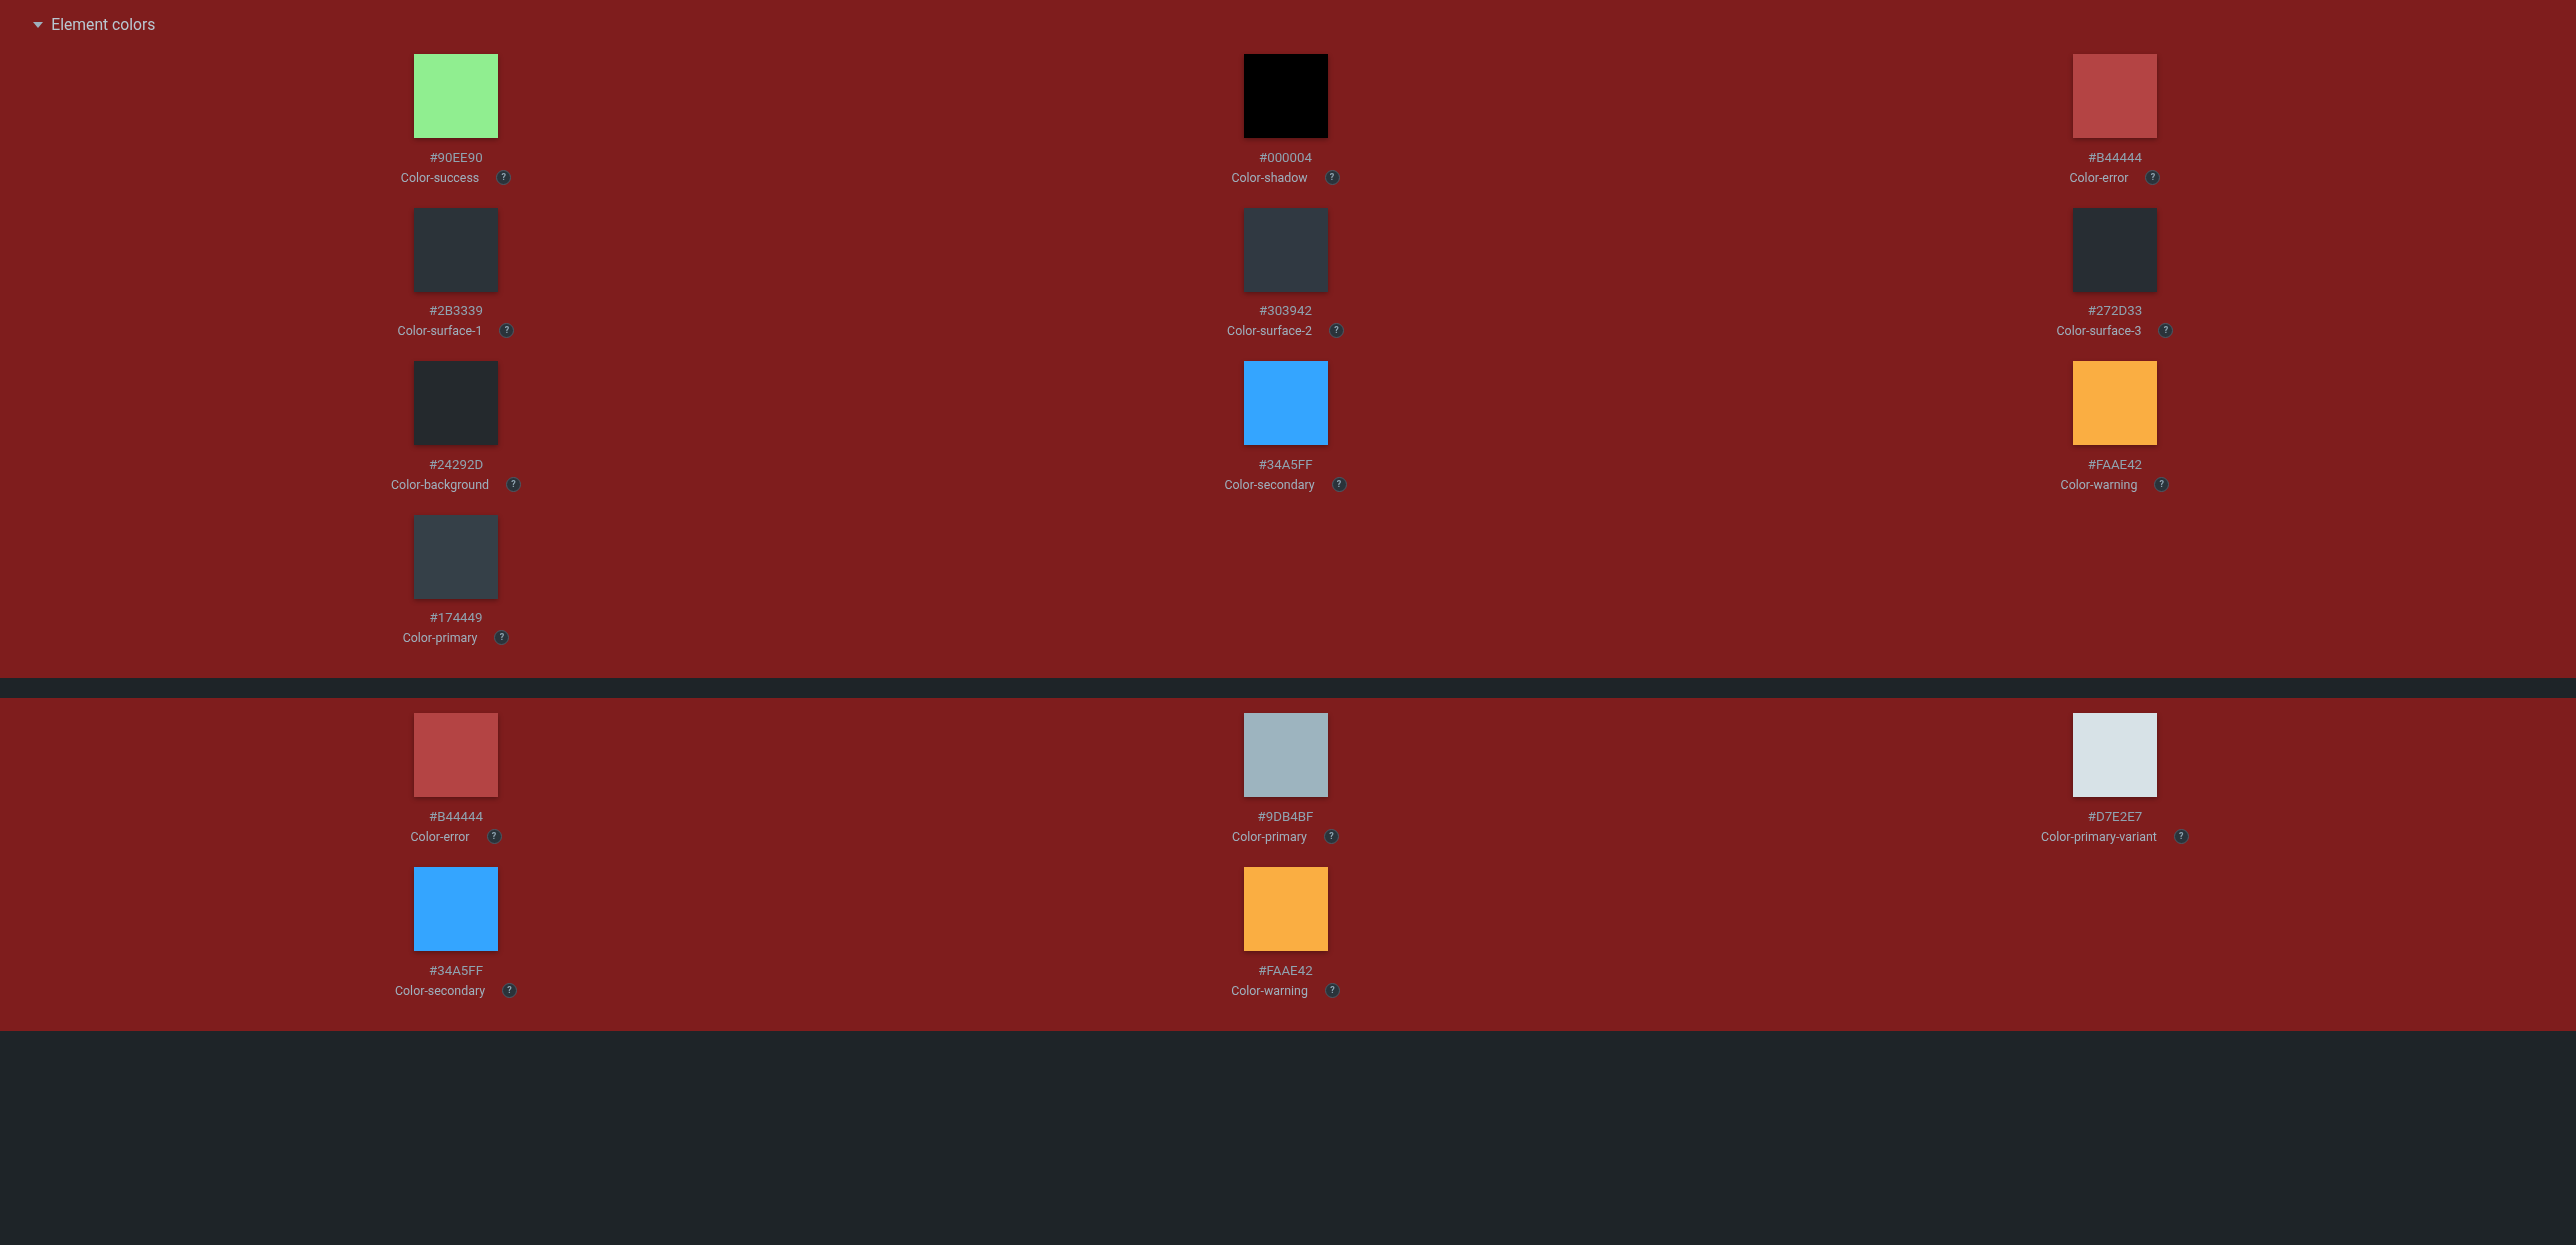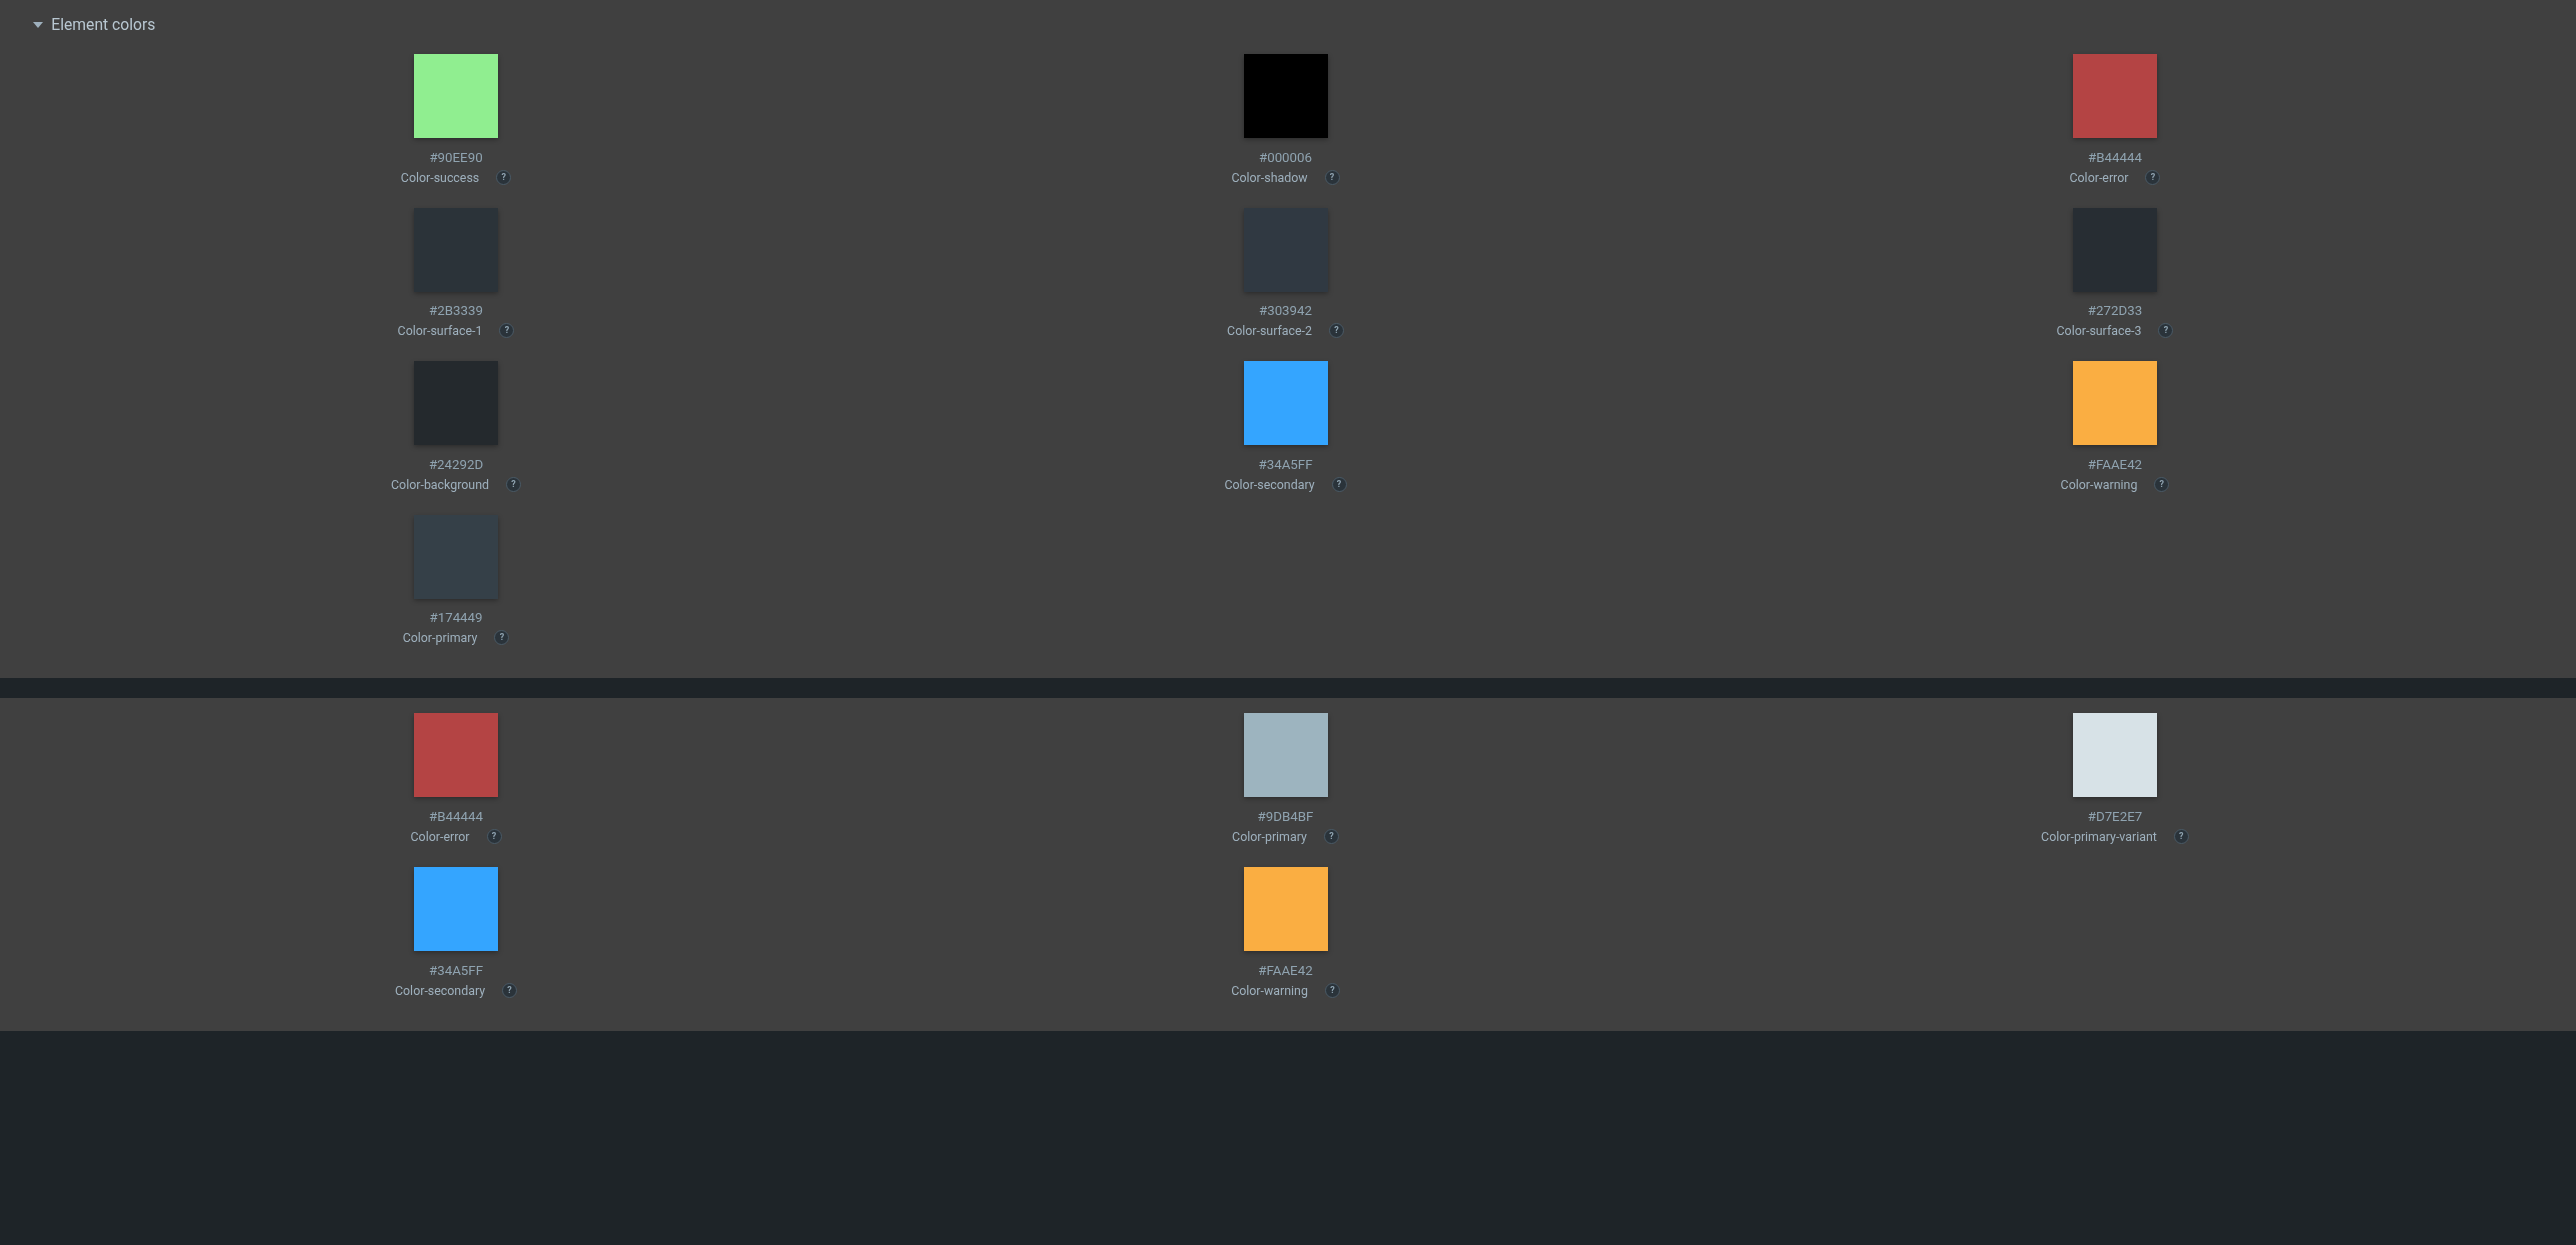--- a/index.html
+++ b/index.html
@@ -3,21 +3,21 @@
 <meta charset="utf-8">
 <style>
   * { margin: 0; padding: 0; box-sizing: border-box; }
   body {
     background: #1e2428;
     font-family: -apple-system, BlinkMacSystemFont, "Segoe UI", Roboto, Helvetica, Arial, sans-serif;
     color: #9eb0bd;
     padding: 0;
   }
   .section {
-    background: #404040;
+    background: #7f1d1d;
     padding: 15px 38px 33px 33px;
     margin-bottom: 20px;
   }
   .section-header {
     display: flex;
     align-items: center;
     gap: 8.3px;
     margin-bottom: 20px;
     cursor: pointer;
   }
@@ -94,21 +94,21 @@
         <div class="swatch-item">
           <div class="swatch" style="background: rgb(144, 238, 144);"></div>
           <div class="swatch-hex">#90EE90</div>
           <div class="swatch-name-row">
             <span class="swatch-name">Color-success</span>
             <span class="help">?</span>
           </div>
         </div>
         <div class="swatch-item">
           <div class="swatch" style="background: rgb(0, 0, 0);"></div>
-          <div class="swatch-hex">#000006</div>
+          <div class="swatch-hex">#000004</div>
           <div class="swatch-name-row">
             <span class="swatch-name">Color-shadow</span>
             <span class="help">?</span>
           </div>
         </div>
         <div class="swatch-item">
           <div class="swatch" style="background: rgb(180, 68, 68);"></div>
           <div class="swatch-hex">#B44444</div>
           <div class="swatch-name-row">
             <span class="swatch-name">Color-error</span>

